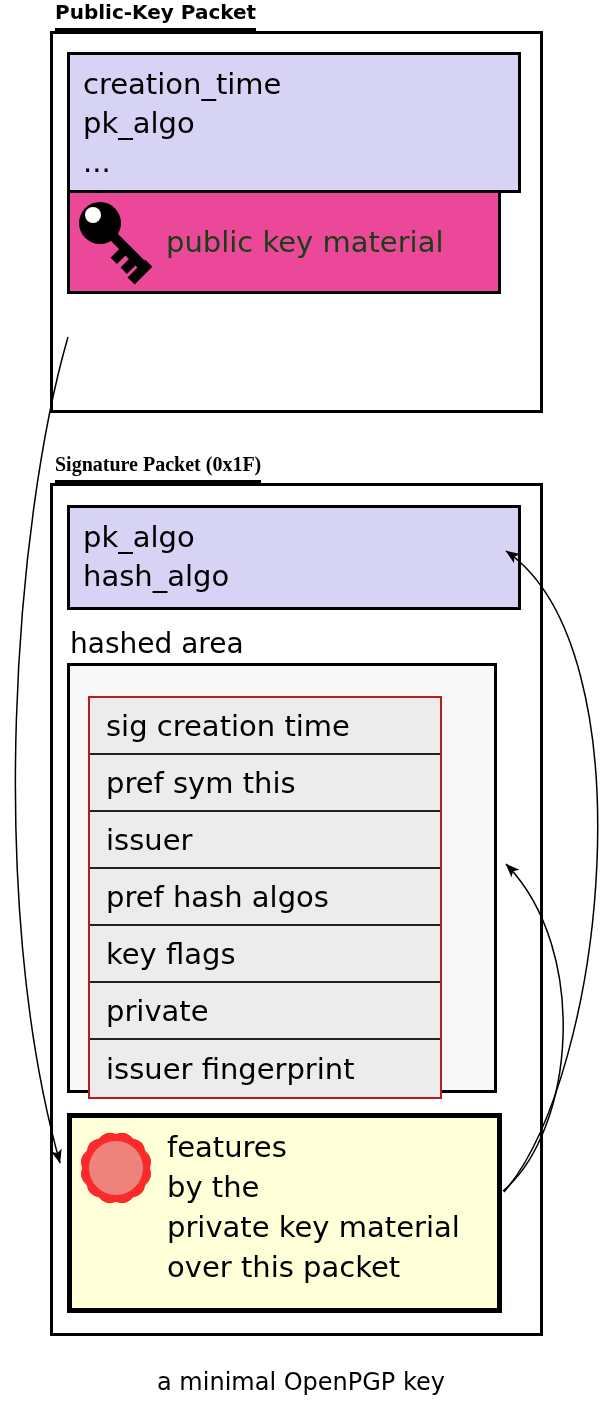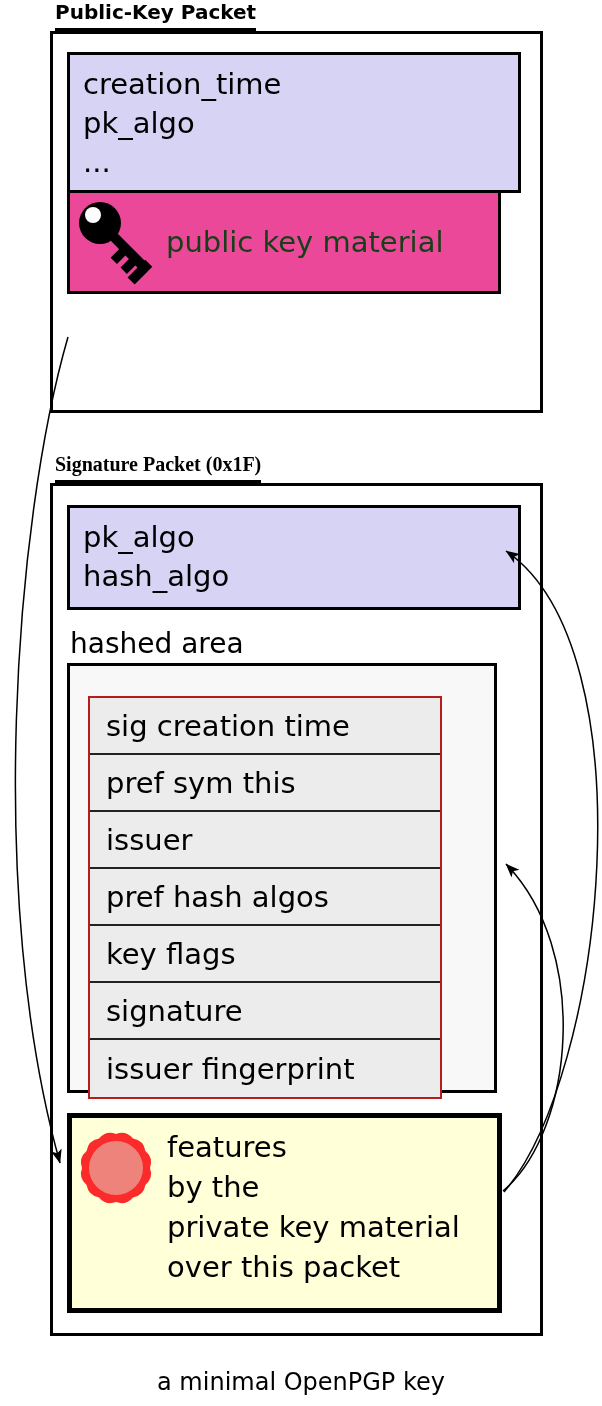--- a/index.html
+++ b/index.html
@@ -95,21 +95,21 @@
 
   <div class="abs" id="hashed-label">hashed area</div>
 
   <div class="abs" id="hashed-box">
     <div id="subpacket-table">
       <div class="sp-row">sig creation time</div>
       <div class="sp-row">pref sym this</div>
       <div class="sp-row">issuer</div>
       <div class="sp-row">pref hash algos</div>
       <div class="sp-row">key flags</div>
-      <div class="sp-row">signature</div>
+      <div class="sp-row">private</div>
       <div class="sp-row">issuer fingerprint</div>
     </div>
   </div>
 
   <div class="abs" id="signature-box">
     <svg id="seal-svg" width="76" height="76" viewBox="-2 -2 76 76" aria-hidden="true">
       <path fill="#fb2b2b" d="M70,36 Q73.7,46.1 65.4,53 Q63.6,63.6 53,65.4 Q46.1,73.7 36,70
         Q25.9,73.7 19,65.4 Q8.4,63.6 6.6,53 Q-1.7,46.1 2,36 Q-1.7,25.9 6.6,19
         Q8.4,8.4 19,6.6 Q25.9,-1.7 36,2 Q46.1,-1.7 53,6.6 Q63.6,8.4 65.4,19
         Q73.7,25.9 70,36 Z"></path>

